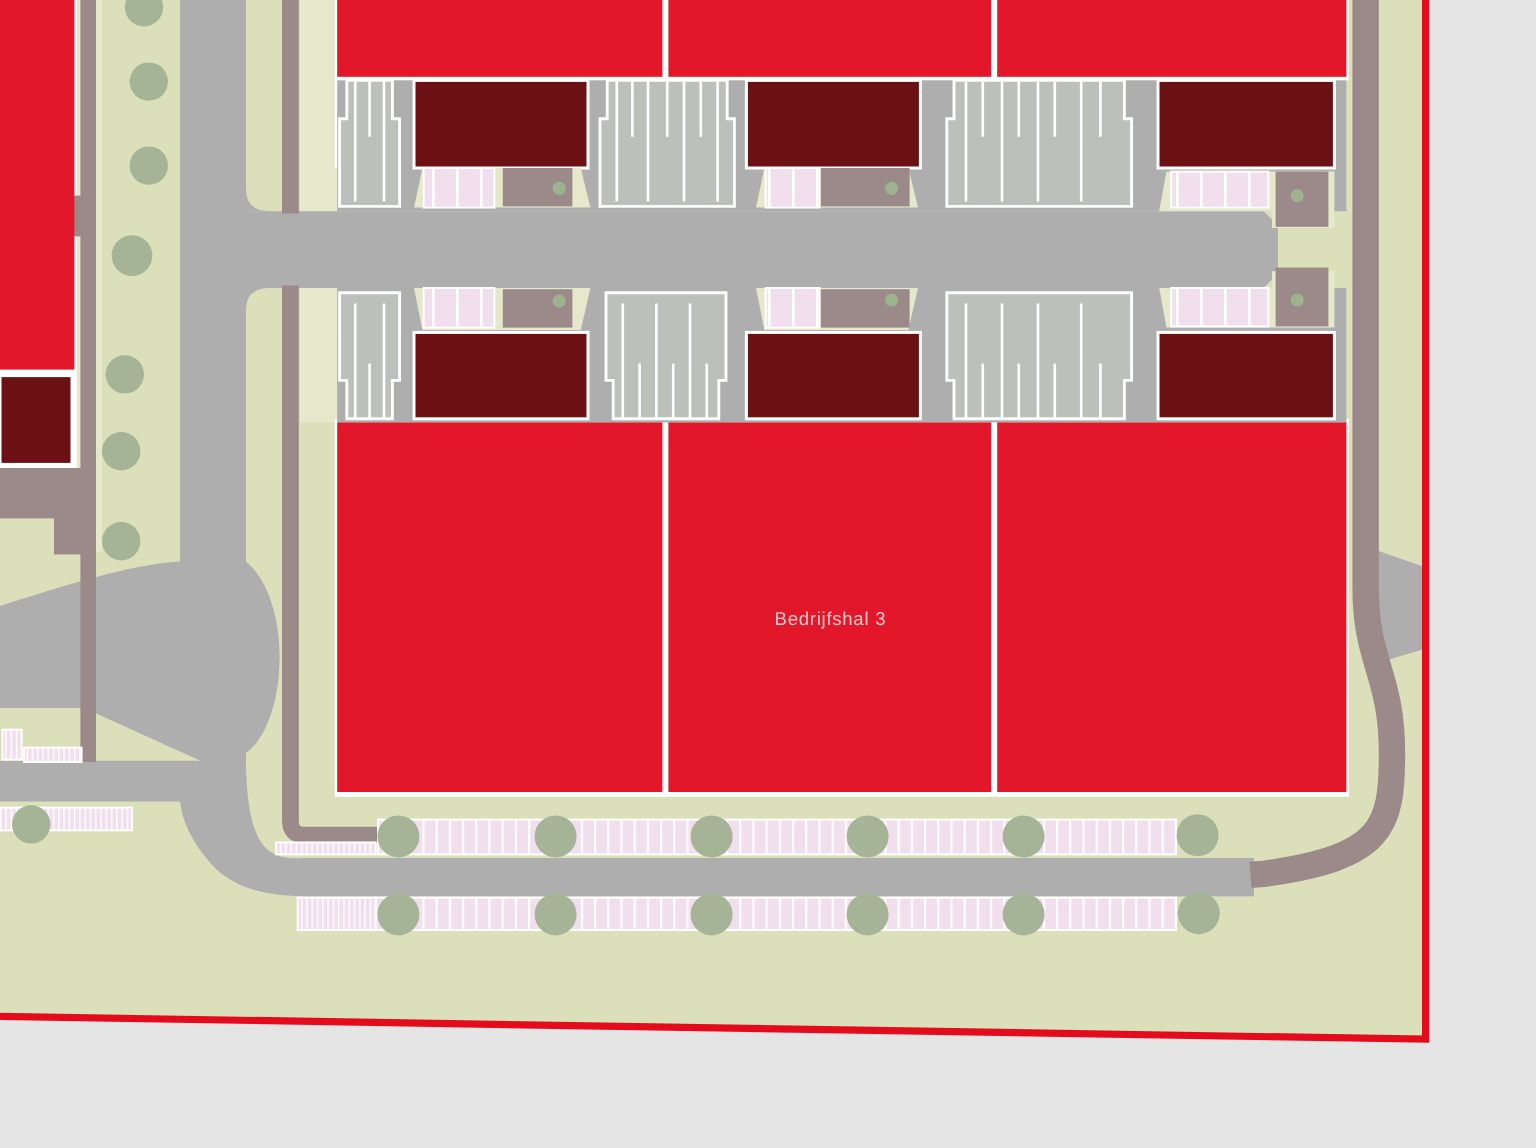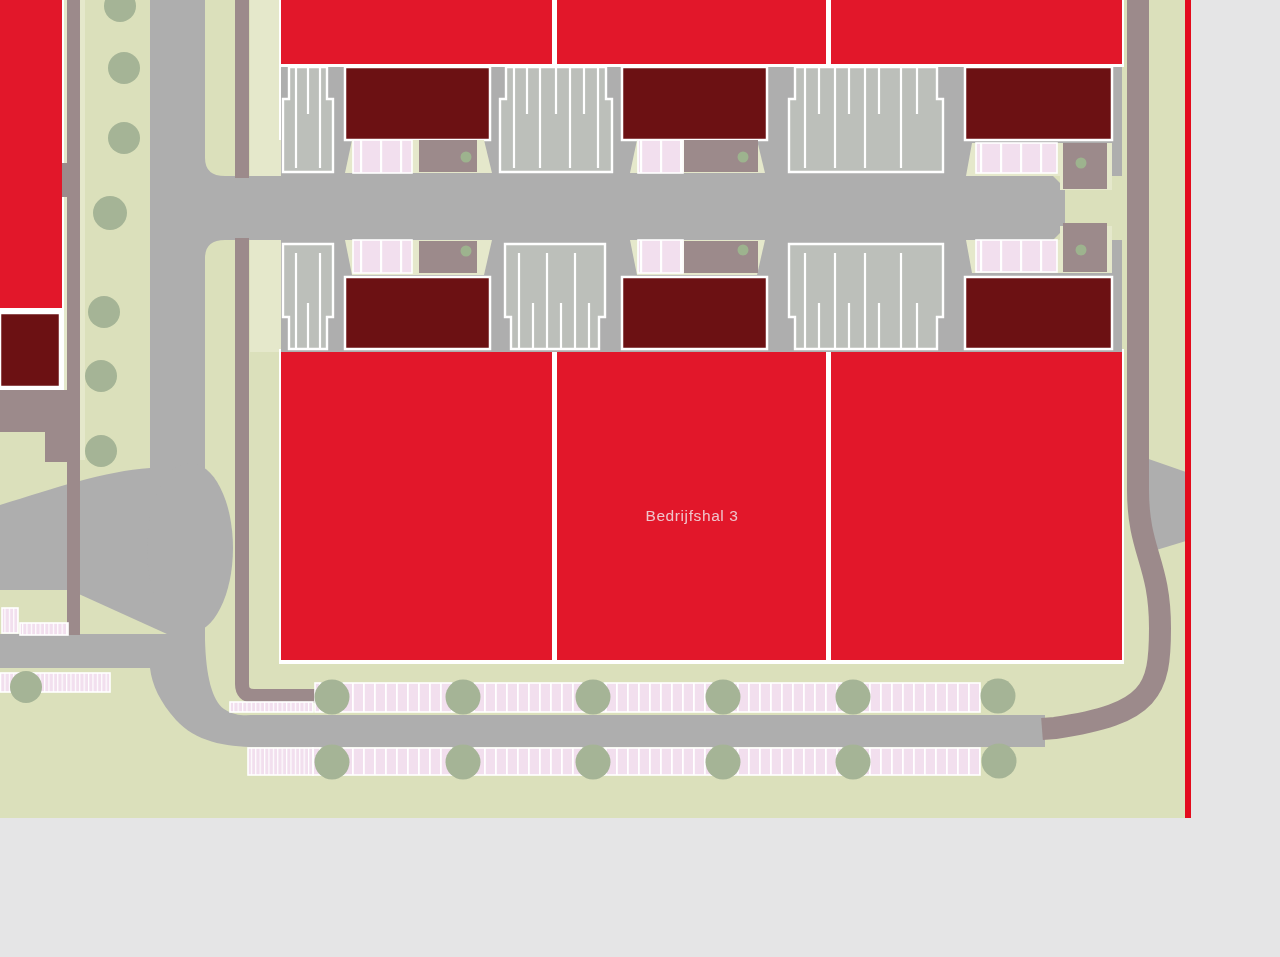--- a/index.html
+++ b/index.html
@@ -1,17 +1,17 @@
 <!DOCTYPE html>
 <html style="--building_red: #e2172a; --building_dark_red: #6c1113; --boundary_red: #e30b1c; --site_green: #dbe0bb; --apron_green: #e5e8cb; --outer_gray: #e5e5e6; --road_gray: #aeaeae; --dock_gray: #bcbfba; --path_mauve: #9c8a8b; --tree_green: #a5b496; --planter_dot_green: #9db38e; --parking_pink: #f2dfee; --outline_white: #ffffff; --label_pink: #efc5cb;"><head>
 <meta charset="utf-8">
 <style>
   html,body{margin:0;padding:0;background:var(--outer_gray,#e6e6e7);
     font-family:"Liberation Sans", sans-serif;}
-  .stage{position:relative;width:1280px;height:818px;overflow:hidden;
+  .stage{position:relative;width:1280px;height:957px;overflow:hidden;
     background:var(--outer_gray,#e6e6e7);text-align:right;}
   svg{position:absolute;left:0;top:0;}
   
   .c-site{fill:var(--site_green)}
   .c-apron{fill:var(--apron_green)}
   .c-road{fill:var(--road_gray)}
   .c-dock{fill:var(--dock_gray);stroke:var(--outline_white);stroke-width:2.4}
   .c-dockline{stroke:var(--outline_white);stroke-width:2.2;fill:none}
   .c-mauve{fill:var(--path_mauve)}
   .c-mauve-s{stroke:var(--path_mauve);fill:none}

